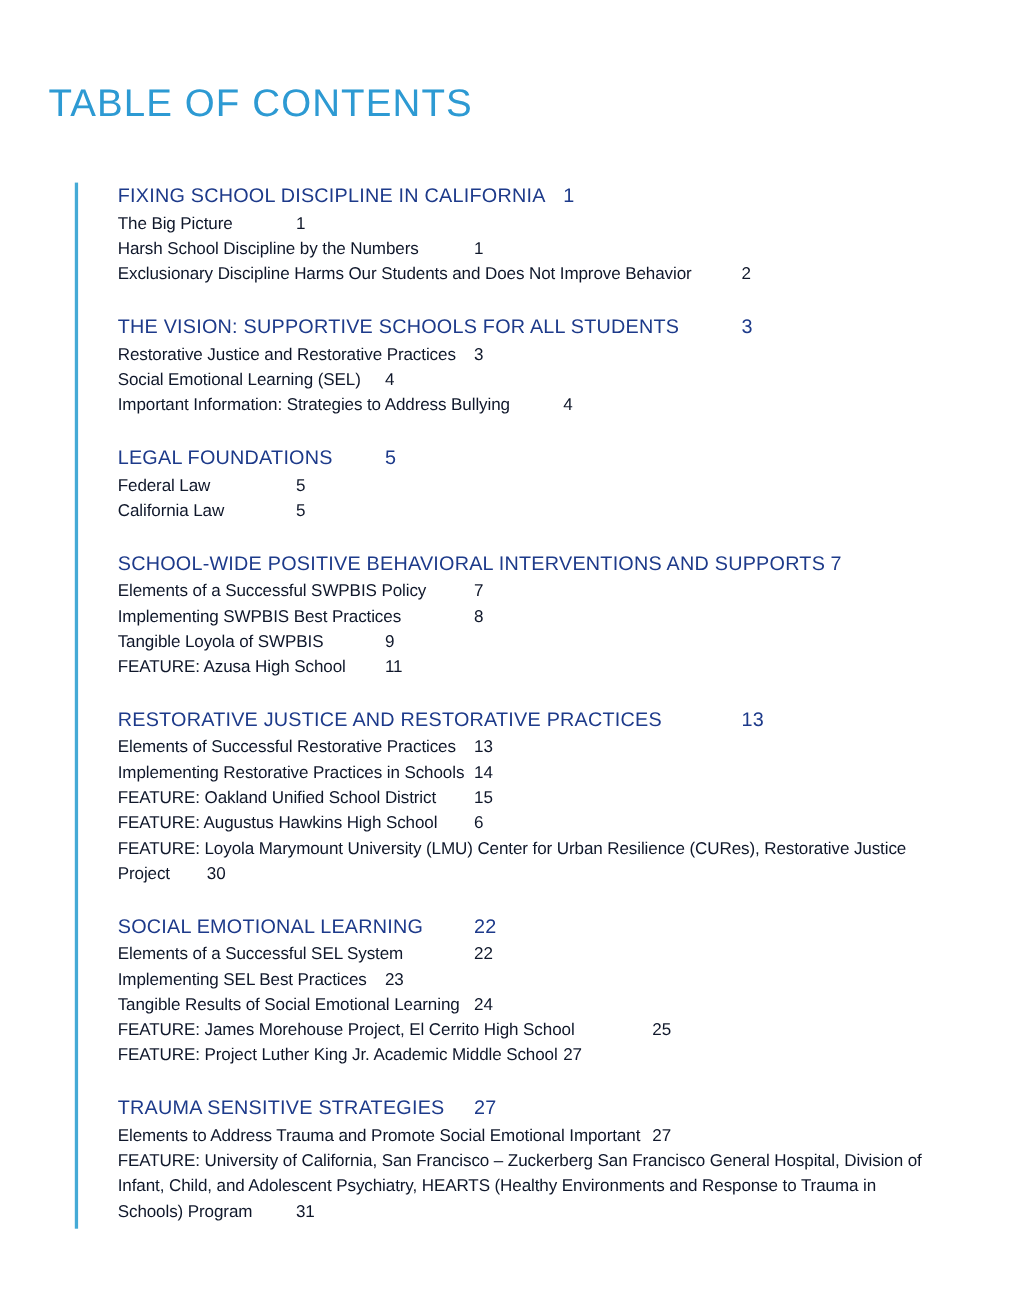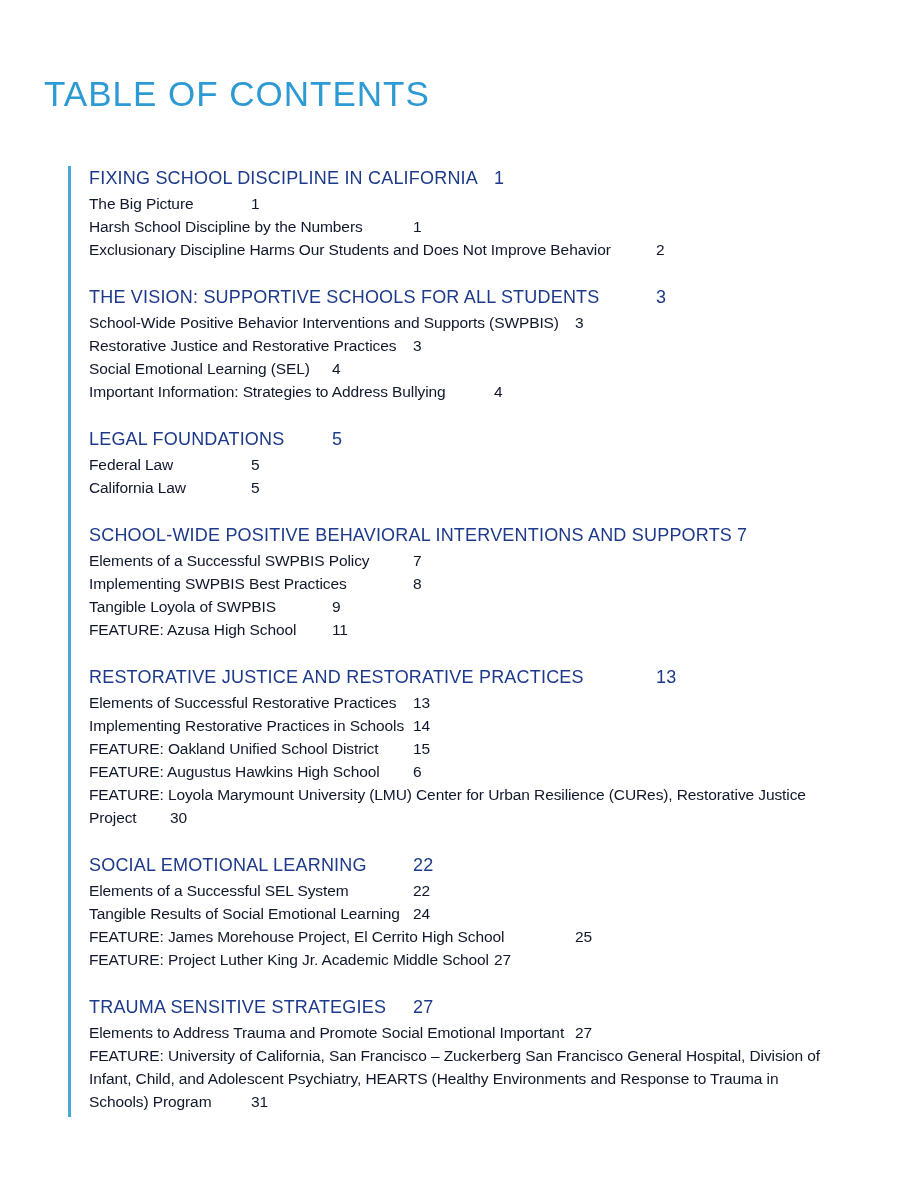--- a/index.html
+++ b/index.html
@@ -23,21 +23,21 @@
     letter-spacing: 1px;
     font-weight: 400;
     color: #2d9ad3;
   }
   .toc {
     position: absolute;
     left: 68px;
     top: 166px;
     width: 740px;
     border-left: 3px solid #45aad6;
-    padding-left: 18px;
+    padding-left: 36px;
   }
   .section { margin: 0 0 24px 0; }
   .section:last-child { margin-bottom: 4px; }
   .entry {
     white-space: pre-wrap;
     tab-size: 81px;
     -moz-tab-size: 81px;
   }
   .entry.heading {
     font-size: 18px;
@@ -62,21 +62,20 @@
 
   <div class="section">
     <div class="entry heading"><span>FIXING SCHOOL DISCIPLINE IN CALIFORNIA</span><span class="tab">	</span><span>1</span></div>
     <div class="entry sub"><span>The Big Picture</span><span class="tab">	</span><span>1</span></div>
     <div class="entry sub"><span>Harsh School Discipline by the Numbers</span><span class="tab">	</span><span>1</span></div>
     <div class="entry sub"><span>Exclusionary Discipline Harms Our Students and Does Not Improve Behavior</span><span class="tab">	</span><span>2</span></div>
   </div>
 
   <div class="section">
     <div class="entry heading"><span>THE VISION: SUPPORTIVE SCHOOLS FOR ALL STUDENTS</span><span class="tab">	</span><span>3</span></div>
-    <div class="entry sub"><span>School-Wide Positive Behavior Interventions and Supports (SWPBIS)</span><span class="tab">	</span><span>3</span></div>
     <div class="entry sub"><span>Restorative Justice and Restorative Practices</span><span class="tab">	</span><span>3</span></div>
     <div class="entry sub"><span>Social Emotional Learning (SEL)</span><span class="tab">	</span><span>4</span></div>
     <div class="entry sub"><span>Important Information: Strategies to Address Bullying</span><span class="tab">	</span><span>4</span></div>
   </div>
 
   <div class="section">
     <div class="entry heading"><span>LEGAL FOUNDATIONS</span><span class="tab">	</span><span>5</span></div>
     <div class="entry sub"><span>Federal Law</span><span class="tab">	</span><span>5</span></div>
     <div class="entry sub"><span>California Law</span><span class="tab">	</span><span>5</span></div>
   </div>
@@ -94,20 +93,21 @@
     <div class="entry sub"><span>Elements of Successful Restorative Practices</span><span class="tab">	</span><span>13</span></div>
     <div class="entry sub"><span>Implementing Restorative Practices in Schools</span><span class="tab">	</span><span>14</span></div>
     <div class="entry sub"><span>FEATURE: Oakland Unified School District</span><span class="tab">	</span><span>15</span></div>
     <div class="entry sub"><span>FEATURE: Augustus Hawkins High School</span><span class="tab">	</span><span>6</span></div>
     <div class="entry sub"><span>FEATURE: Loyola Marymount University (LMU) Center for Urban Resilience (CURes), Restorative Justice Project</span><span class="tab">	</span><span>30</span></div>
   </div>
 
   <div class="section">
     <div class="entry heading"><span>SOCIAL EMOTIONAL LEARNING</span><span class="tab">	</span><span>22</span></div>
     <div class="entry sub"><span>Elements of a Successful SEL System</span><span class="tab">	</span><span>22</span></div>
+    <div class="entry sub"><span>Implementing SEL Best Practices</span><span class="tab">	</span><span>23</span></div>
     <div class="entry sub"><span>Tangible Results of Social Emotional Learning</span><span class="tab">	</span><span>24</span></div>
     <div class="entry sub"><span>FEATURE: James Morehouse Project, El Cerrito High School</span><span class="tab">	</span><span>25</span></div>
     <div class="entry sub"><span>FEATURE: Project Luther King Jr. Academic Middle School</span><span class="tab">	</span><span>27</span></div>
   </div>
 
   <div class="section">
     <div class="entry heading"><span>TRAUMA SENSITIVE STRATEGIES</span><span class="tab">	</span><span>27</span></div>
     <div class="entry sub"><span>Elements to Address Trauma and Promote Social Emotional Important</span><span class="tab">	</span><span>27</span></div>
     <div class="entry sub"><span>FEATURE: University of California, San Francisco – Zuckerberg San Francisco General Hospital, Division of Infant, Child, and Adolescent Psychiatry, HEARTS (Healthy Environments and Response to Trauma in Schools) Program</span><span class="tab">	</span><span>31</span></div>
   </div>

